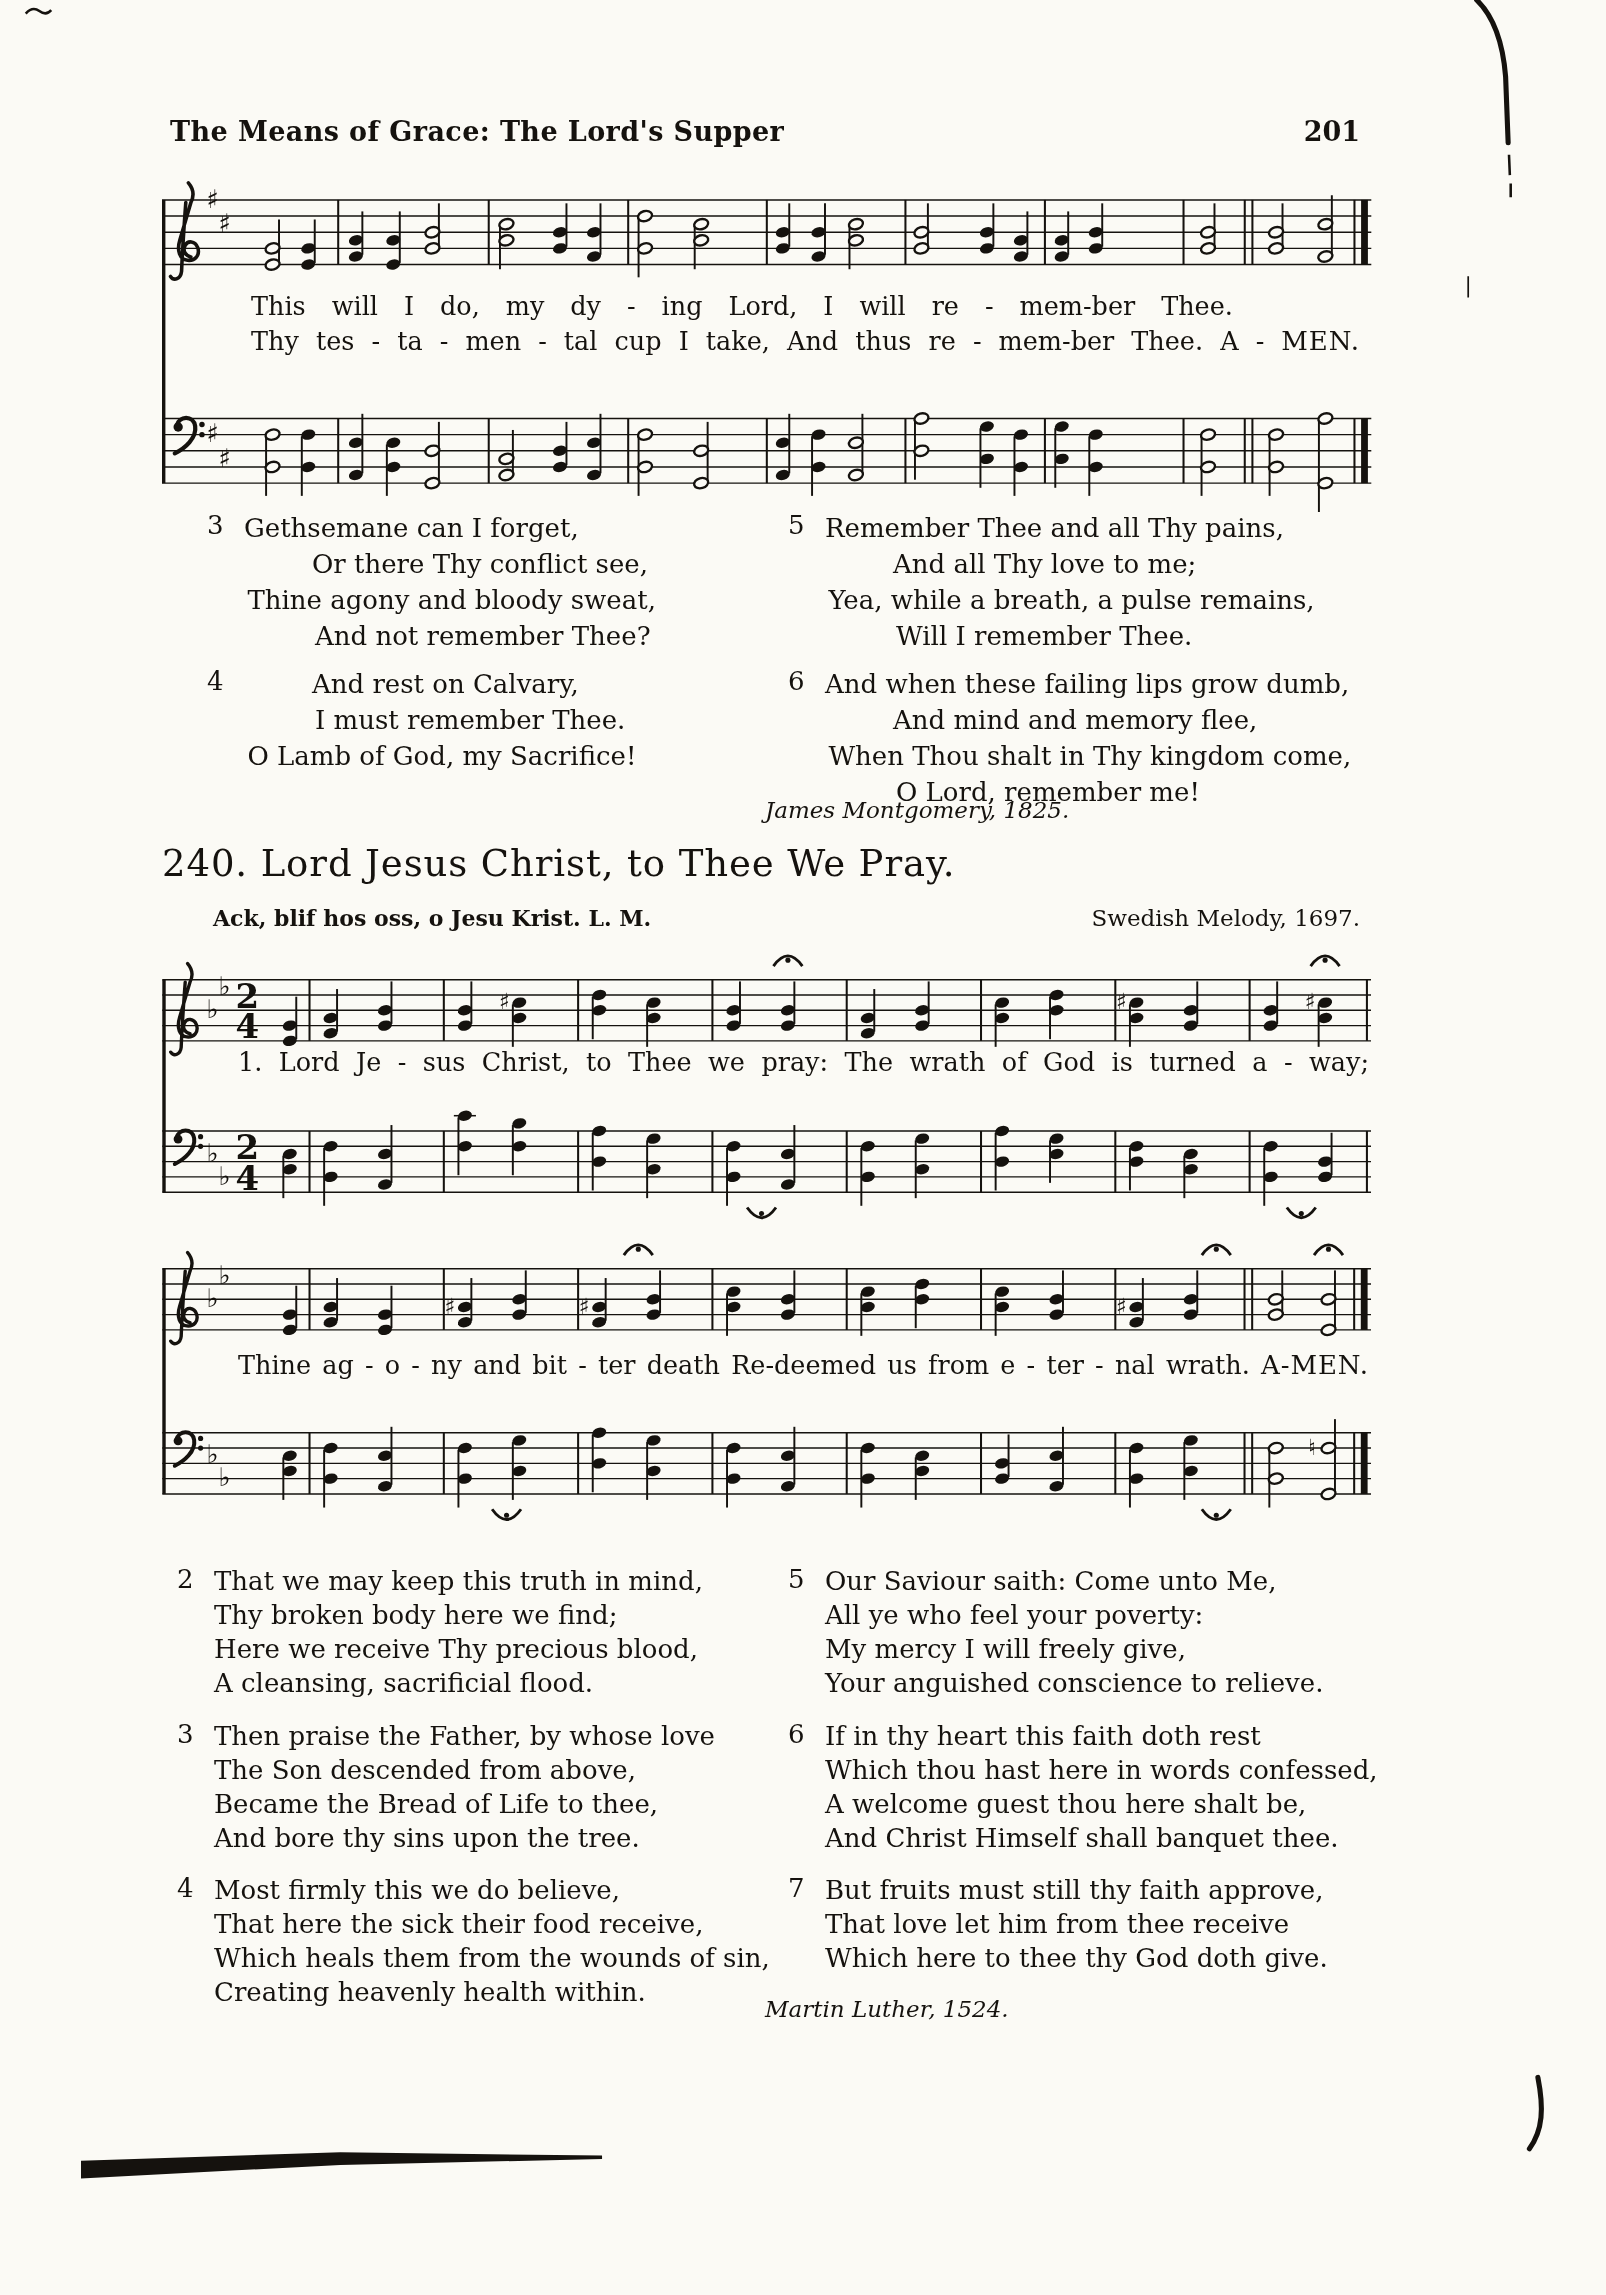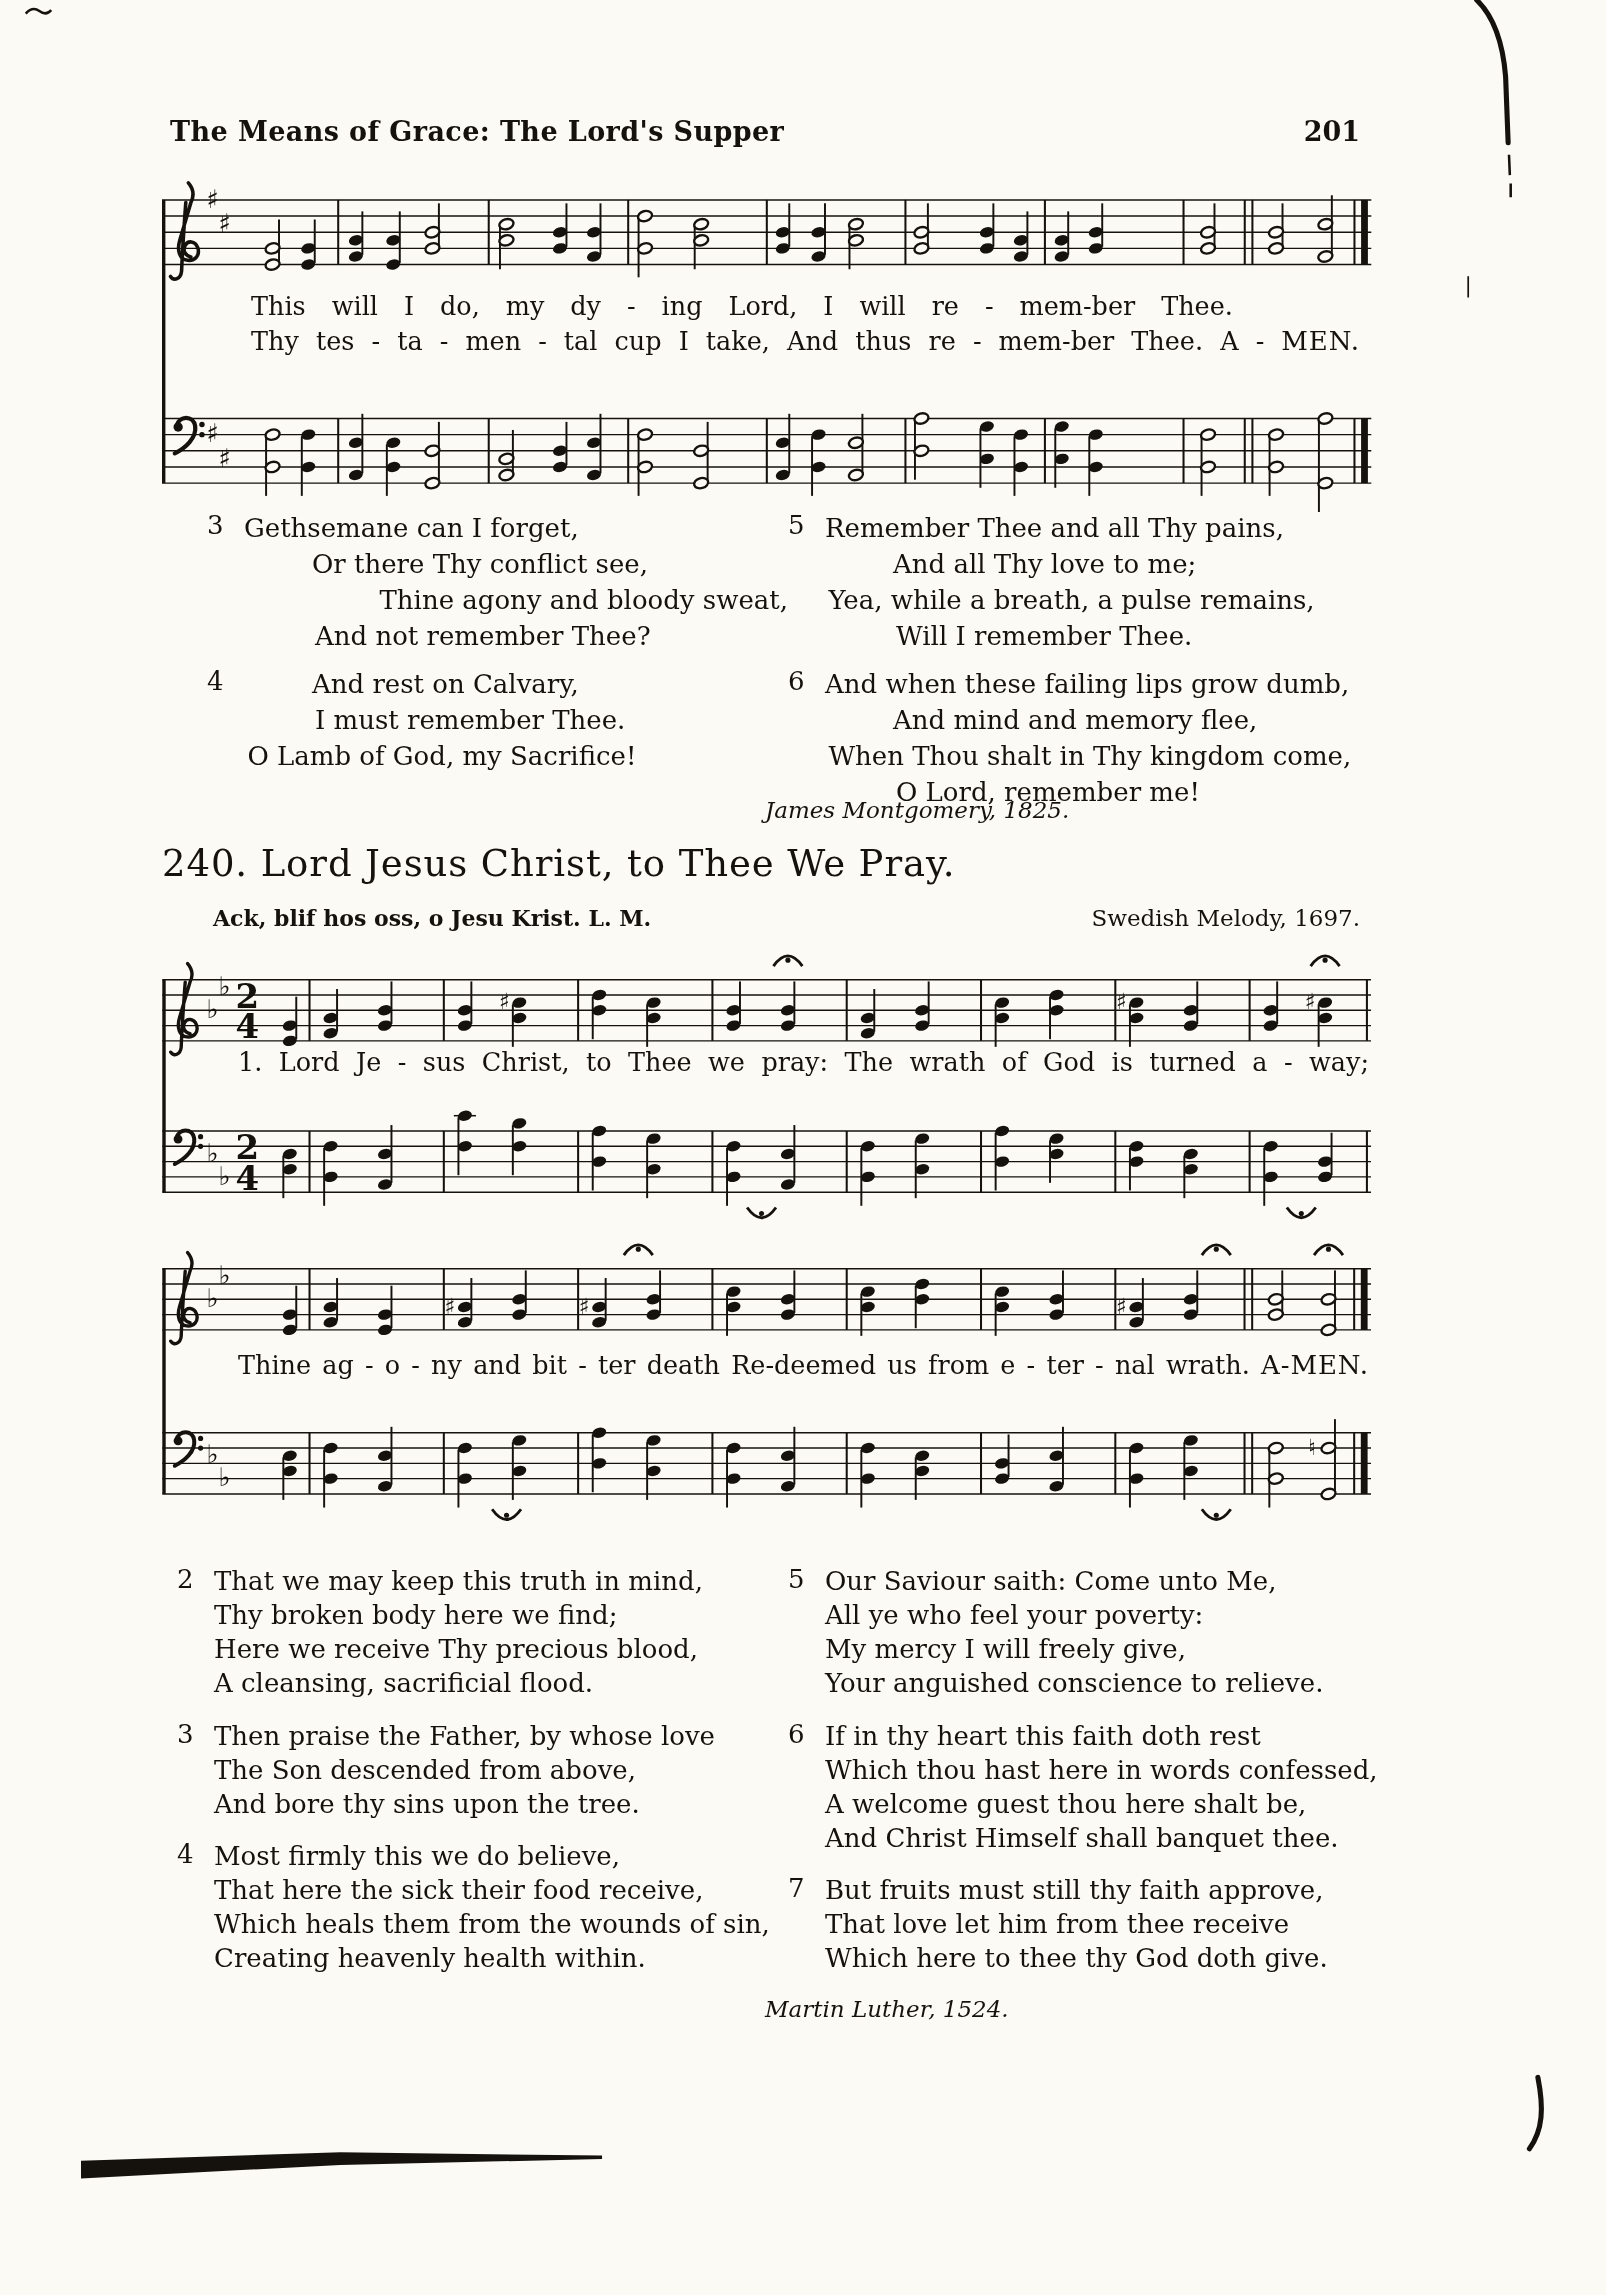--- a/index.html
+++ b/index.html
@@ -251,21 +251,21 @@
     <span>A</span>
     <span>-</span>
     <span class="smallcaps">MEN.</span>
   </div>
 
 <div class="verse-col v239" id="v239L" style="left:244px;top:510px;width:544px;">
     <div class="verse">
       <span class="verse-num">3</span>
       <div class="vline" style="padding-left: 0px;">Gethsemane can I forget,</div>
       <div class="vline" style="padding-left: 68px;">Or there Thy conflict see,</div>
-      <div class="vline" style="padding-left: 3.4px; text-align: right;">Thine agony and bloody sweat,</div>
+      <div class="vline" style="padding-left: 3.4px;">Thine agony and bloody sweat,</div>
       <div class="vline" style="padding-left: 71px;">And not remember Thee?</div>
     </div>
     <div class="verse">
       <span class="verse-num">4</span>
       <div class="vline" style="padding-left: 68px;">And rest on Calvary,</div>
       <div class="vline" style="padding-left: 71px;">I must remember Thee.</div>
       <div class="vline" style="padding-left: 3.4px;">O Lamb of God, my Sacrifice!</div>
     </div>
   </div>
 <div class="verse-col v239" id="v239R" style="left:825px;top:510px;width:544px;">
@@ -659,20 +659,21 @@
       <span class="verse-num">2</span>
       <div class="vline" style="padding-left: 0px;">That we may keep this truth in mind,</div>
       <div class="vline" style="padding-left: 0px;">Thy broken body here we find;</div>
       <div class="vline" style="padding-left: 0px;">Here we receive Thy precious blood,</div>
       <div class="vline" style="padding-left: 0px;">A cleansing, sacrificial flood.</div>
     </div>
     <div class="verse">
       <span class="verse-num">3</span>
       <div class="vline" style="padding-left: 0px;">Then praise the Father, by whose love</div>
       <div class="vline" style="padding-left: 0px;">The Son descended from above,</div>
+      <div class="vline" style="padding-left: 0px;">Became the Bread of Life to thee,</div>
       <div class="vline" style="padding-left: 0px;">And bore thy sins upon the tree.</div>
     </div>
     <div class="verse">
       <span class="verse-num">4</span>
       <div class="vline" style="padding-left: 0px;">Most firmly this we do believe,</div>
       <div class="vline" style="padding-left: 0px;">That here the sick their food receive,</div>
       <div class="vline" style="padding-left: 0px;">Which heals them from the wounds of sin,</div>
       <div class="vline" style="padding-left: 0px;">Creating heavenly health within.</div>
     </div>
   </div>

